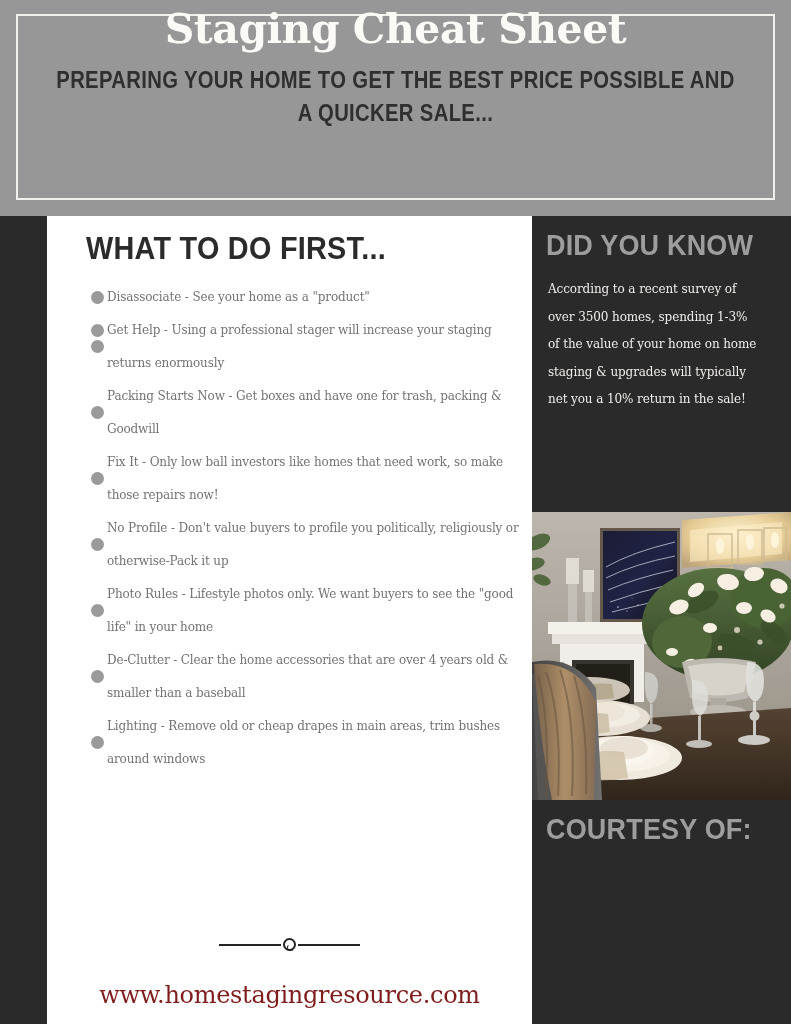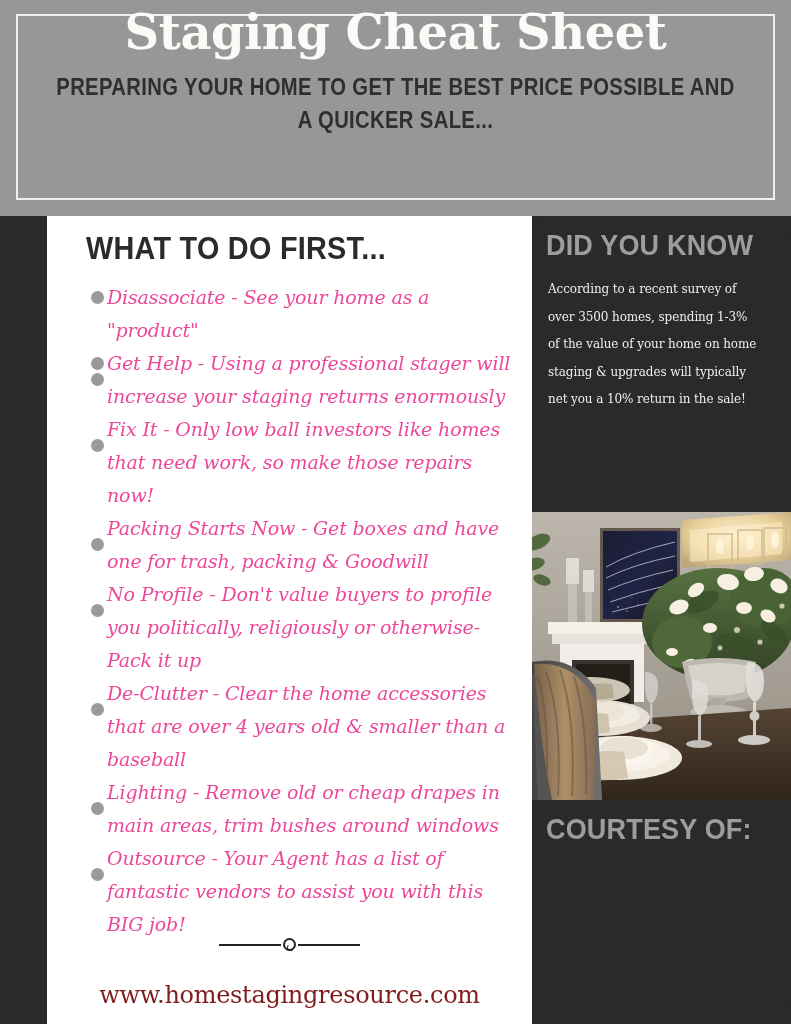--- a/index.html
+++ b/index.html
@@ -38,21 +38,21 @@
     left: 0; right: 0; top: 0; bottom: 0;
     display: flex;
     flex-direction: column;
     align-items: center;
     justify-content: flex-start;
     padding-top: 8px;
   }
   #main-title {
     font-family: "DejaVu Serif", "Liberation Serif", serif;
     font-weight: 700;
-    font-size: 48px;
+    font-size: 41px;
     line-height: 1.03;
     color: #fbfaf7;
     letter-spacing: -0.5px;
     text-align: center;
     white-space: nowrap;
   }
   #subtitle {
     margin-top: 14px;
     font-family: "Liberation Sans Narrow", "Liberation Sans", sans-serif;
     font-weight: 700;
@@ -117,27 +117,26 @@
 
   #tips-list {
     position: absolute;
     left: 44px; top: 65px;
     width: 432px;
     list-style: none;
   }
   .tip {
     position: relative;
     font-family: "DejaVu Serif", "Liberation Serif", serif;
-    font-size: 19px;
+    font-size: 12px;
     line-height: 33px;
-    color: #ec4899;
+    color: #737373;
     padding-left: 16px;
     margin-bottom: 0;
     letter-spacing: -0.15px;
-    font-style: italic;
   }
   .tip .bullet {
     position: absolute;
     left: 0;
     top: 10px;
     width: 13px; height: 13px;
     border-radius: 50%;
     background: #9a9a9a;
   }
   .tip.two-line .bullet { top: 26px; }
@@ -260,26 +259,26 @@
     <div id="left-rail"></div>
 
     <div id="main-panel">
 
       <div id="section-heading">WHAT TO DO FIRST...</div>
 
       <ul id="tips-list">
           <li class="tip"><span class="bullet"></span><span>Disassociate - See your home as a "product"</span></li>
           <li class="tip"><span class="bullet"></span></li>
           <li class="tip two-line"><span class="bullet"></span><span>Get Help - Using a professional stager will increase your staging returns enormously</span></li>
+          <li class="tip two-line"><span class="bullet"></span><span>Packing Starts Now - Get boxes and have one for trash, packing &amp; Goodwill</span></li>
           <li class="tip two-line"><span class="bullet"></span><span>Fix It - Only low ball investors like homes that need work, so make those repairs now!</span></li>
-          <li class="tip two-line"><span class="bullet"></span><span>Packing Starts Now - Get boxes and have one for trash, packing &amp; Goodwill</span></li>
           <li class="tip two-line"><span class="bullet"></span><span>No Profile - Don't value buyers to profile you politically, religiously or otherwise-Pack it up</span></li>
+          <li class="tip two-line"><span class="bullet"></span><span>Photo Rules - Lifestyle photos only.  We want buyers to see the "good life" in your home</span></li>
           <li class="tip two-line"><span class="bullet"></span><span>De-Clutter - Clear the home accessories that are over 4 years old &amp; smaller than a baseball</span></li>
           <li class="tip two-line"><span class="bullet"></span><span>Lighting - Remove old or cheap drapes in main areas, trim bushes around windows</span></li>
-          <li class="tip two-line"><span class="bullet"></span><span>Outsource - Your Agent has a list of fantastic vendors to assist you with this BIG job!</span></li>
         </ul>
 
       <div id="divider">
         <span class="rule"></span>
         <span class="knot"></span>
         <span class="rule"></span>
       </div>
 
       <div id="site-url">www.homestagingresource.com</div>
     </div>

